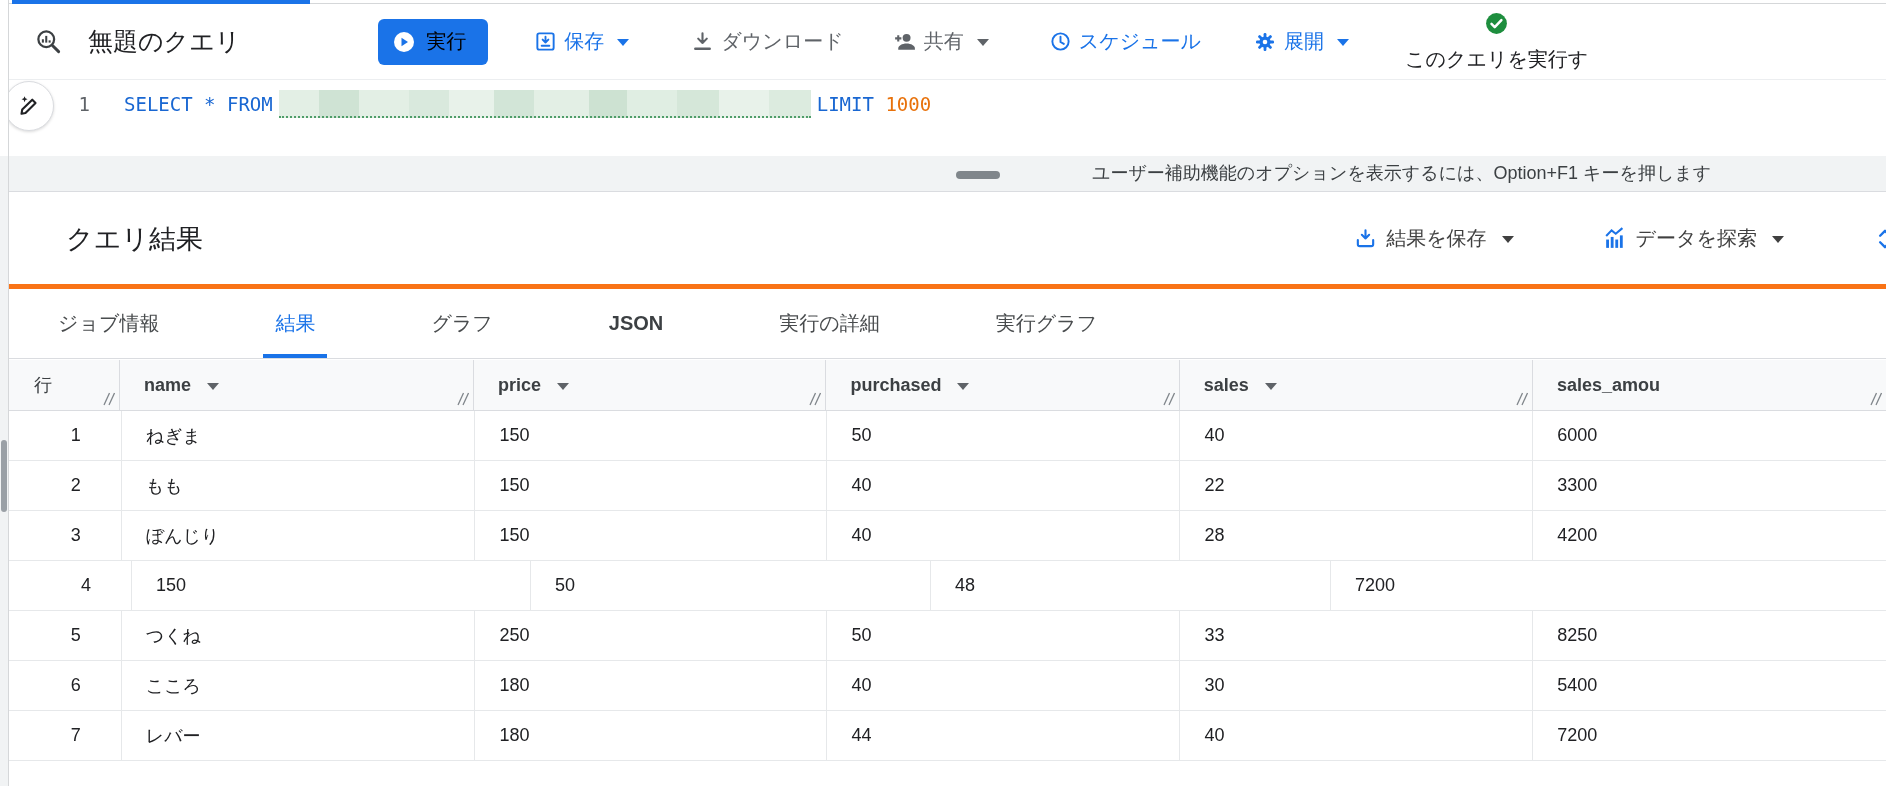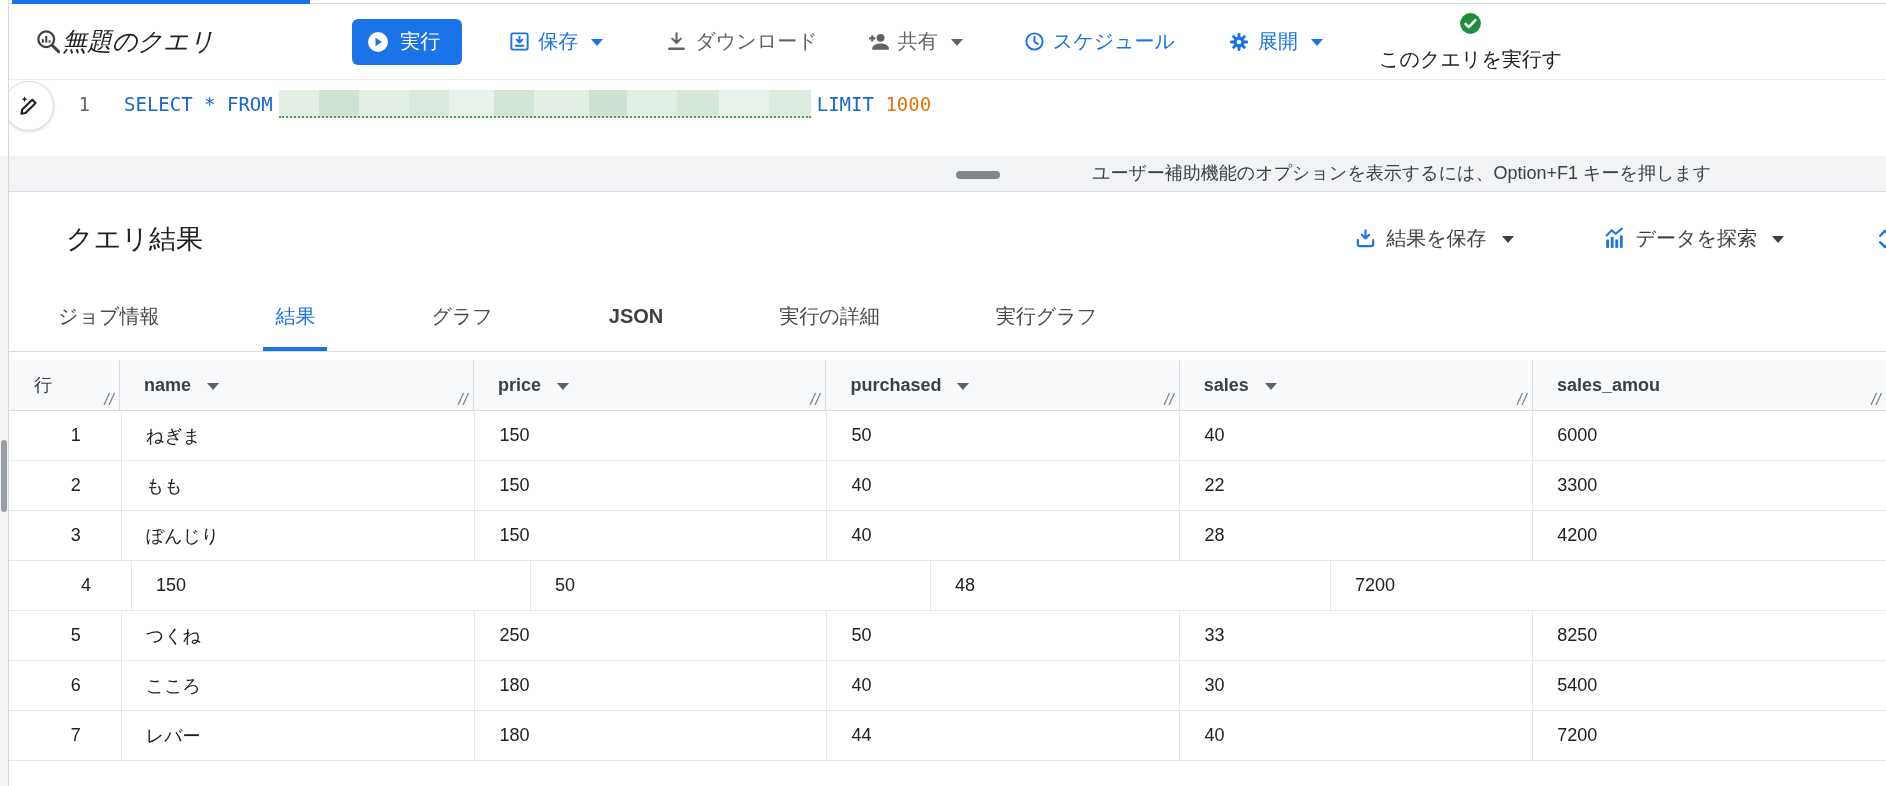--- a/index.html
+++ b/index.html
@@ -14,23 +14,23 @@
   .rail { position:absolute; left:0; top:0; width:9px; height:786px; background:#fff;
           border-right:1px solid #d5d7d9; z-index:6; }
   .rail-lower { position:absolute; left:0; top:156px; bottom:0; width:8px; background:#f1f3f4; }
   .rail-thumb { position:absolute; left:1px; top:440px; width:6px; height:72px;
                 background:#9aa0a6; border-radius:3px; }
 
   
   .toolbar { position:absolute; top:4px; left:9px; right:0; height:76px;
              display:flex; align-items:center; background:#fff; border-bottom:1px solid #eceef0; }
   .qicon { margin-left:26px; display:flex; }
-  .doc-title { font-size:25px; color:#202124; white-space:nowrap;font-style:italic; }
+  .doc-title { margin-left:26px; font-size:25px; color:#202124; white-space:nowrap; }
   .run-btn { margin-left:138px; height:46px; display:flex; align-items:center; gap:10px;
-             background:#1a73e8; color:#ffffff; border:none; border-radius:6px;
+             background:#1a73e8; color:#000000; border:none; border-radius:6px;
              padding:0 22px 0 14px; font-size:20px; font-weight:500; cursor:pointer;
              font-family:"Liberation Sans",sans-serif; }
   .tb-item { display:flex; align-items:center; gap:7px; font-size:20px; white-space:nowrap; cursor:pointer; }
   .tb-blue { color:#1a73e8; }
   .tb-gray { color:#5f6368; }
   .caret { width:0; height:0; border-left:6px solid transparent; border-right:6px solid transparent;
            border-top:7px solid currentColor; display:inline-block; margin-left:6px; margin-top:2px; }
   .validity { display:flex; align-items:center; gap:10px; font-size:20px; color:#202124; white-space:nowrap;flex-direction:column; }
 
   
@@ -63,21 +63,21 @@
   .results-head { position:absolute; top:193px; left:9px; right:0; height:96px; background:#fff;
                   display:flex; align-items:center; border-bottom:5px solid #f97316; }
   .results-title { margin-left:57px; font-size:27px; color:#202124; }
   .rh-actions { margin-left:auto; display:flex; align-items:center; }
   .rh-btn { display:flex; align-items:center; gap:9px; color:#404040; font-size:20px;
             white-space:nowrap; cursor:pointer; }
   .rh-btn + .rh-btn { margin-left:88px; }
   .collapse-btn { margin-left:88px; margin-right:-12px; display:flex; cursor:pointer; }
 
   
-  .tabs { position:absolute; top:282px; left:9px; right:0; height:70px; background:#fff;
+  .tabs { position:absolute; top:289px; left:9px; right:0; height:70px; background:#fff;
           border-bottom:1px solid #dadce0; display:flex; align-items:stretch; padding-left:37px; }
   .tab { position:relative; display:flex; align-items:center; padding:0 12px; margin-right:92px;
          font-size:20px; color:#494c4e; cursor:pointer; white-space:nowrap; }
   .tab.bold { font-weight:700; color:#3c4043; }
   .tab.active { color:#1a73e8; font-weight:500; }
   .tab.active::after { content:""; position:absolute; left:0; right:0; bottom:0; height:4px;
                        background:#1a73e8; }
 
   
   .table { position:absolute; top:360px; left:9px; right:0; bottom:0; overflow:hidden; background:#fff; }

